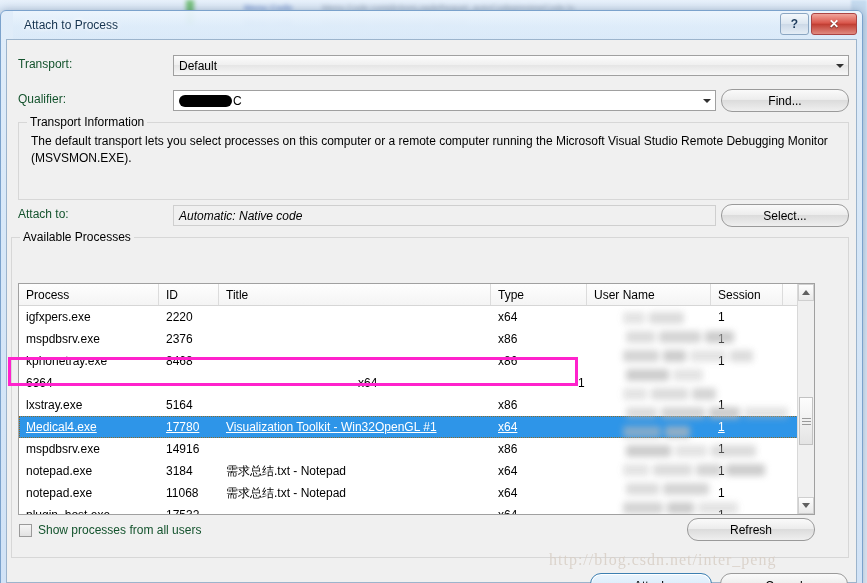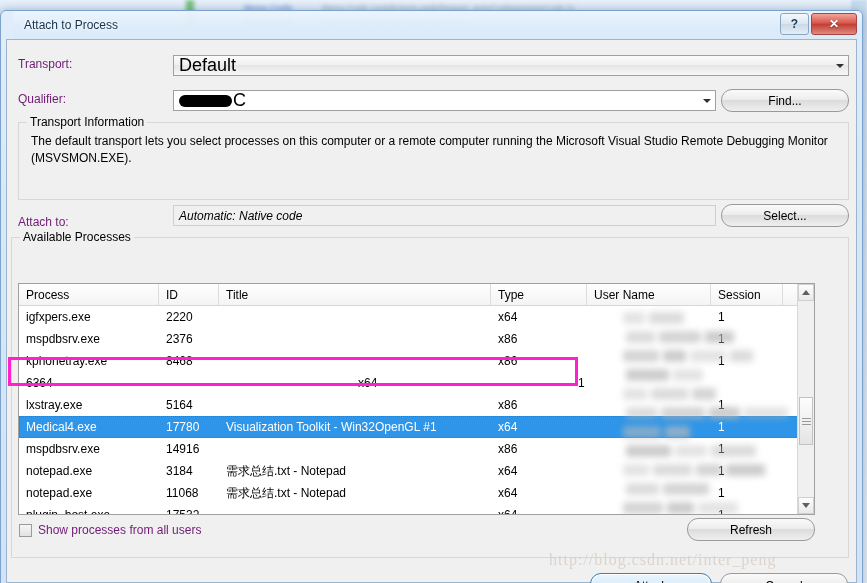--- a/index.html
+++ b/index.html
@@ -100,31 +100,31 @@
   #client {
     position: absolute;
     left: 5px; top: 28px; right: 5px; bottom: 5px;
     background: #f0f0f0;
     border: 1px solid #9cb4cc;
     box-sizing: border-box;
   }
 
   
   .row { position: absolute; display: flex; align-items: center; }
-  .lbl { font-size: 12px; color: #701a75; }
+  .lbl { font-size: 12px; color: #14532d; }
 
   .combo {
     position: relative;
     height: 21px;
     border: 1px solid #a0a0a0;
     background: linear-gradient(180deg,#fcfcfc 0%, #f0f0f0 45%, #e6e6e6 50%, #f7f7f7 100%);
     box-sizing: border-box;
     display: flex; align-items: center;
     padding-left: 5px;
-    font-size: 18px;
+    font-size: 12px;
     cursor: default;
   }
   .combo.white {
     background: #fff;
   }
   .combo .arrow {
     position: absolute; right: 0; top: 0; bottom: 0;
     width: 17px;
     display: flex; align-items: center; justify-content: center;
   }
@@ -227,20 +227,21 @@
     display: flex;
     height: 22px;
     box-sizing: border-box;
     cursor: default;
   }
   .prow.sel {
     background: #2e95e8;
     color: #fff;
     outline: 1px dotted #8a6a2a;
     outline-offset: -1px;
+    text-decoration: underline;
   }
   .prow .c {
     display: flex; align-items: center;
     padding-left: 7px;
     font-size: 12px;
     box-sizing: border-box;
     overflow: hidden; white-space: nowrap;
   }
   .col-process { width: 140px; }
   .col-id      { width: 60px; }
@@ -384,21 +385,21 @@
           <i></i>
         </span>
     </div>
     <div class="btn" style="position:absolute;left:714px;top:49px;width:128px;">Find...</div>
 
     <div class="groupbox" style="left:11px; top:82px; width:831px; height:78px;">
       <span class="group-title">Transport Information</span>
       <div class="group-body">The default transport lets you select processes on this computer or a remote computer running the Microsoft Visual Studio Remote Debugging Monitor (MSVSMON.EXE).</div>
     </div>
 
-    <div class="row" style="left:11px; top:167px;margin-top:8px;">
+    <div class="row" style="left:11px; top:167px;">
       <span class="lbl">Attach to:</span>
     </div>
     <div class="readonly-field" style="left:166px;top:165px;width:543px;font-style:italic;">Automatic: Native code</div>
     <div class="btn" style="position:absolute;left:714px;top:164px;width:128px;">Select...</div>
 
     <div class="groupbox" style="left:4px; top:197px; width:838px; height:321px;">
       <span class="group-title">Available Processes</span>
     </div>
 
     <div id="listwrap">

